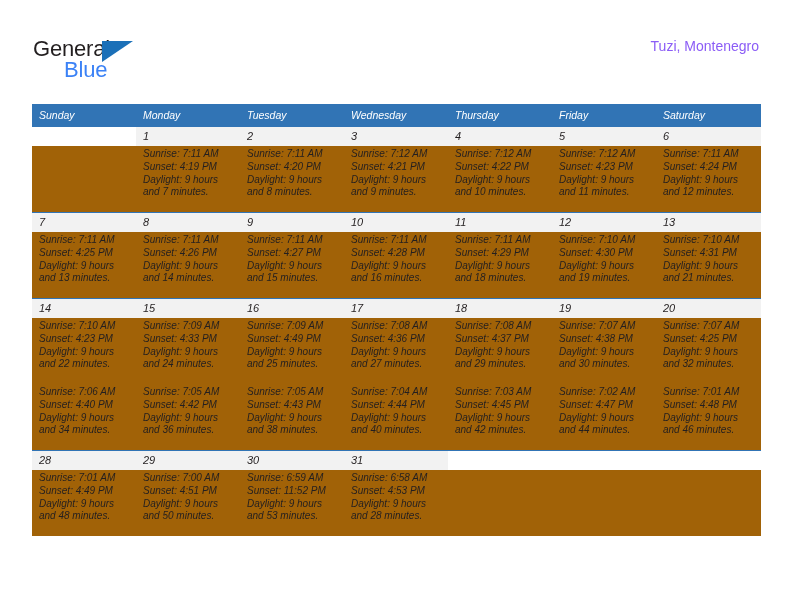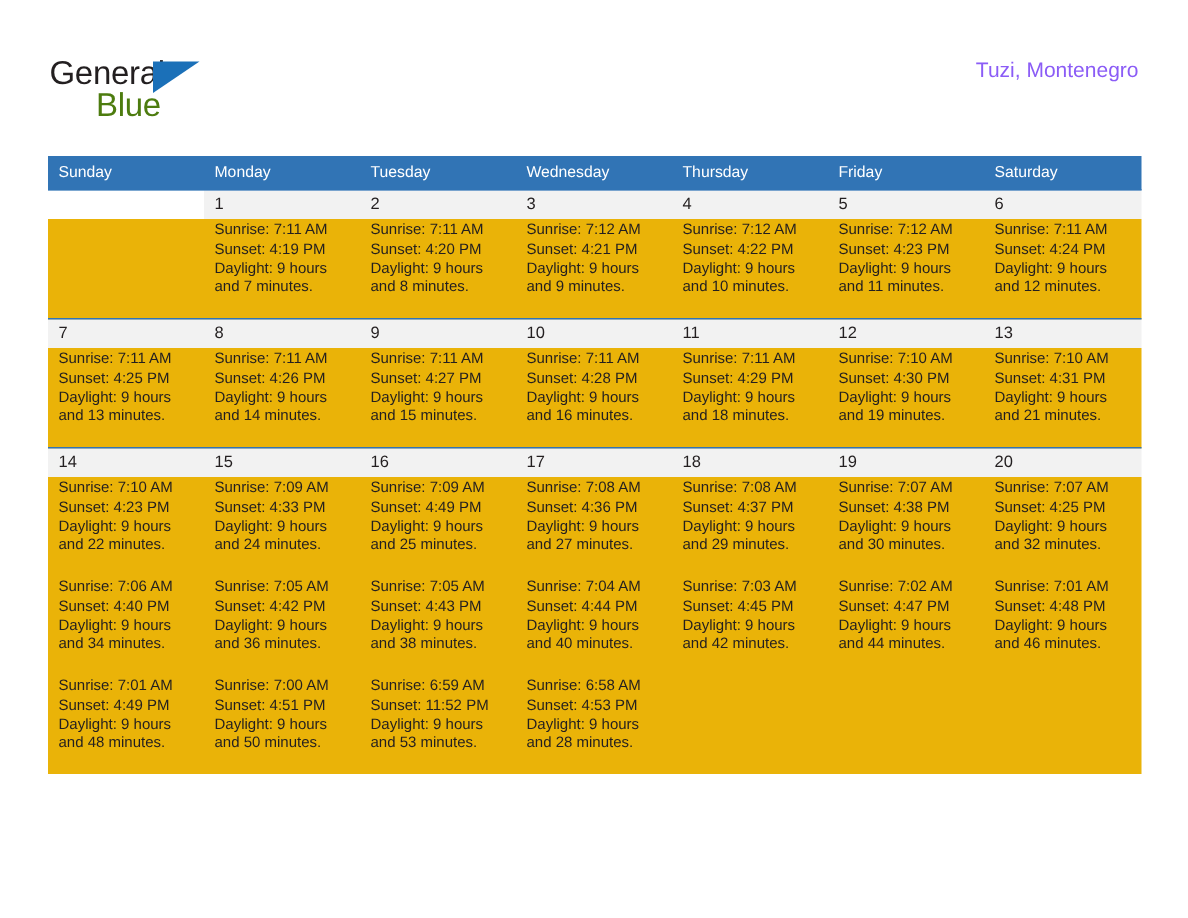--- a/index.html
+++ b/index.html
@@ -46,21 +46,21 @@
     letter-spacing: -0.2px;
     color: #231f20;
     font-family: "Liberation Sans", sans-serif;
   }
   .logo-blue {
     position: absolute;
     left: 31px;
     top: 21px;
     font-size: 22px;
     letter-spacing: -0.2px;
-    color: #4d7c0f;
+    color: #3b82f6;
     font-family: "Liberation Sans", sans-serif;
   }
   .logo-triangle {
     position: absolute;
     left: 69px;
     top: 5px;
     width: 0;
     height: 0;
     border-left: 31px solid #1b70b8;
     border-bottom: 21px solid transparent;
@@ -88,20 +88,21 @@
   }
 
   
   .calendar {
     position: absolute;
     left: 32px;
     top: 104px;
     width: 729px;
     border-collapse: collapse;
     table-layout: fixed;
+    font-style: italic;
   }
 
   .calendar th {
     background: #3174b5;
     color: #ffffff;
     font-size: 10.5px;
     font-weight: normal;
     text-align: left;
     padding: 5px 0 5px 7px;
     height: 11px;
@@ -116,21 +117,21 @@
     vertical-align: top;
     border-top: 1px solid #3174b5;
     height: 14px;
     line-height: 13px;
   }
   .week-row .daynum-cell.empty {
     background: #ffffff;
   }
 
   .week-row .info-cell {
-    background: #eab308;
+    background: #a16207;
     font-size: 10px;
     color: #231f20;
     padding: 2px 0 6px 7px;
     vertical-align: top;
     line-height: 12.8px;
     height: 58px;
   }
   .info-line {
     white-space: nowrap;
     display: block;
@@ -374,20 +375,29 @@
         </td>
         <td class="info-cell">
           <span class="info-line">Sunrise: 7:01 AM</span>
           <span class="info-line">Sunset: 4:48 PM</span>
           <span class="info-line">Daylight: 9 hours</span>
           <span class="info-line">and 46 minutes.</span>
         </td>
       </tr>
 
       <tr class="week-row">
+        <td class="daynum-cell">28</td>
+        <td class="daynum-cell">29</td>
+        <td class="daynum-cell">30</td>
+        <td class="daynum-cell">31</td>
+        <td class="daynum-cell empty"></td>
+        <td class="daynum-cell empty"></td>
+        <td class="daynum-cell empty"></td>
+      </tr>
+      <tr class="week-row">
         <td class="info-cell">
           <span class="info-line">Sunrise: 7:01 AM</span>
           <span class="info-line">Sunset: 4:49 PM</span>
           <span class="info-line">Daylight: 9 hours</span>
           <span class="info-line">and 48 minutes.</span>
         </td>
         <td class="info-cell">
           <span class="info-line">Sunrise: 7:00 AM</span>
           <span class="info-line">Sunset: 4:51 PM</span>
           <span class="info-line">Daylight: 9 hours</span>

